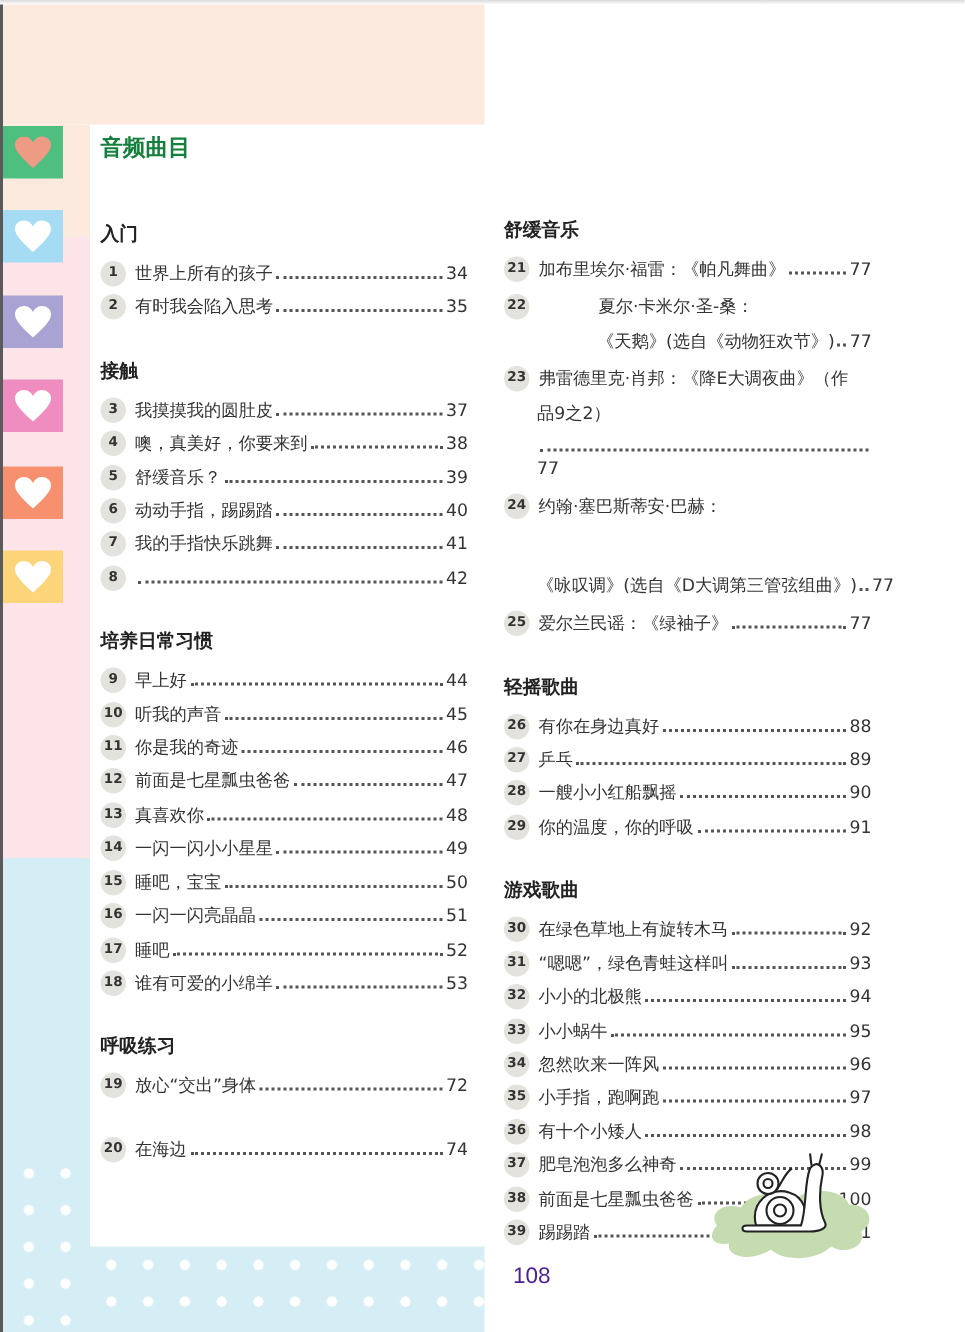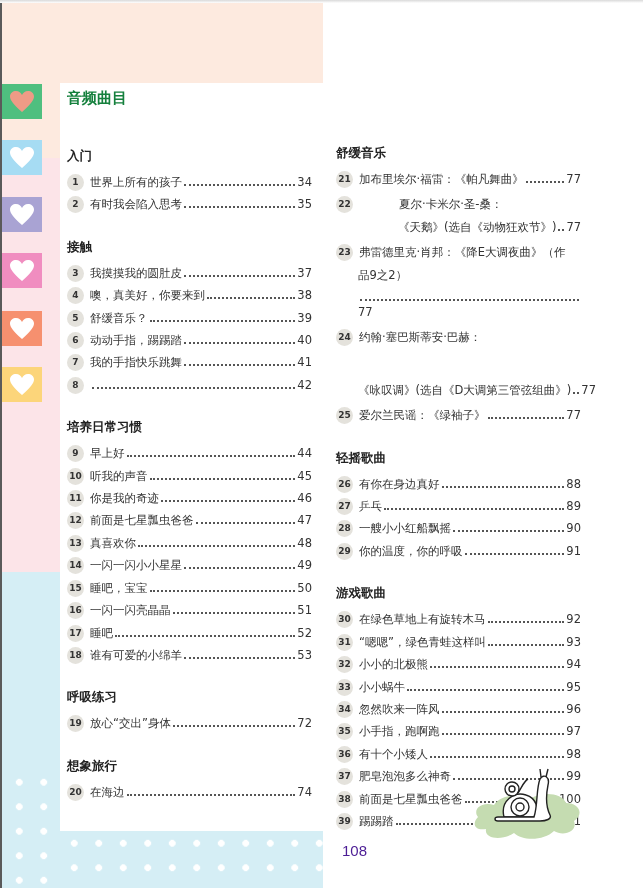--- a/index.html
+++ b/index.html
@@ -263,21 +263,20 @@
       <div class="item">
         <span class="num">19</span>
         <div class="txt">
           <span class="name">放心“交出”身体</span>
           <span class="leader"></span>
           <span class="page">72</span>
         </div>
       </div>
     </div>
     <div class="section">
-      <div class="sec-title">想象旅行</div>
       <div class="item">
         <span class="num">20</span>
         <div class="txt">
           <span class="name">在海边</span>
           <span class="leader"></span>
           <span class="page">74</span>
         </div>
       </div>
     </div>
   </div>

